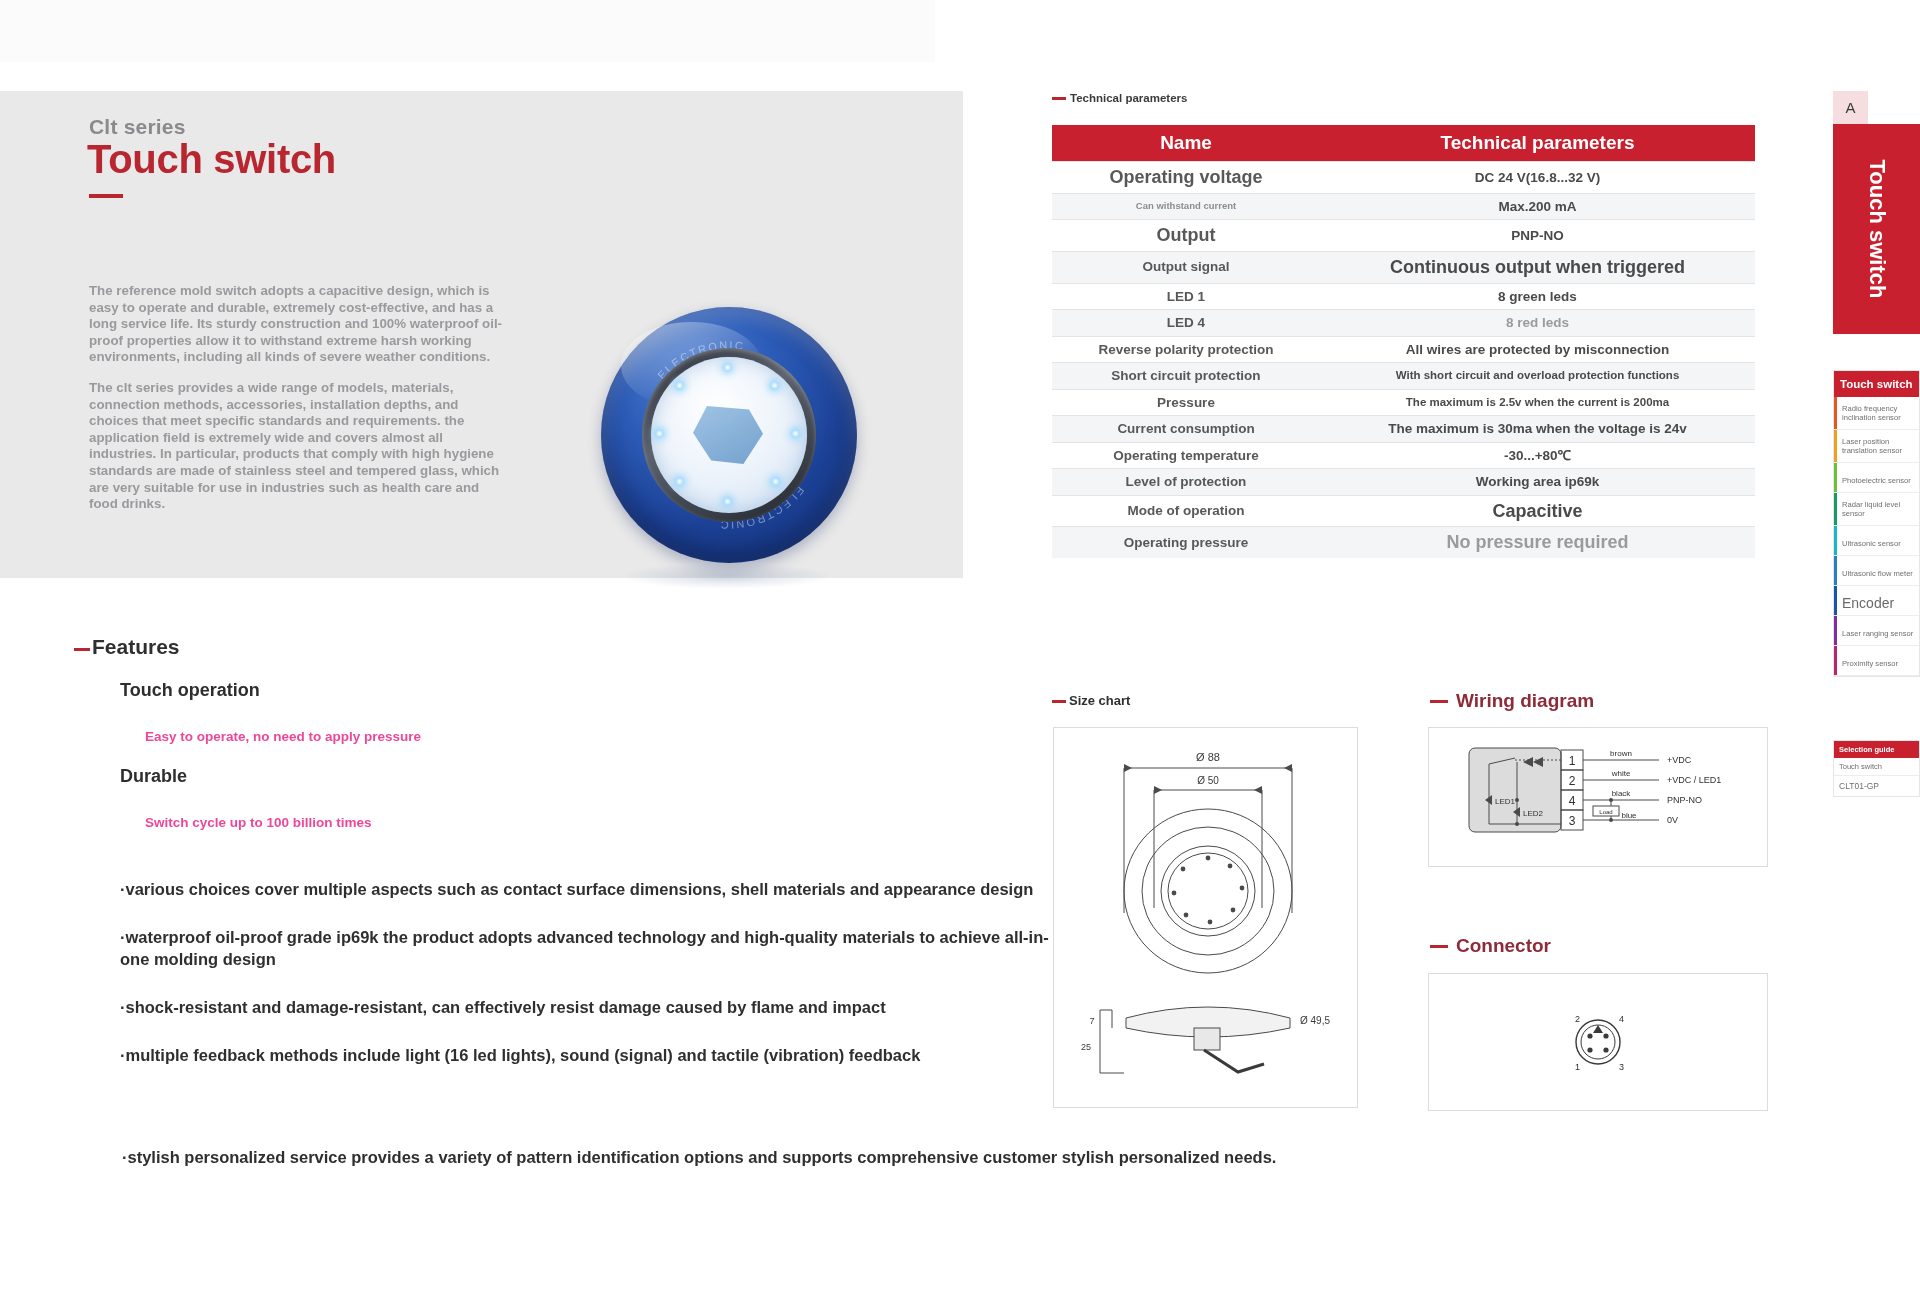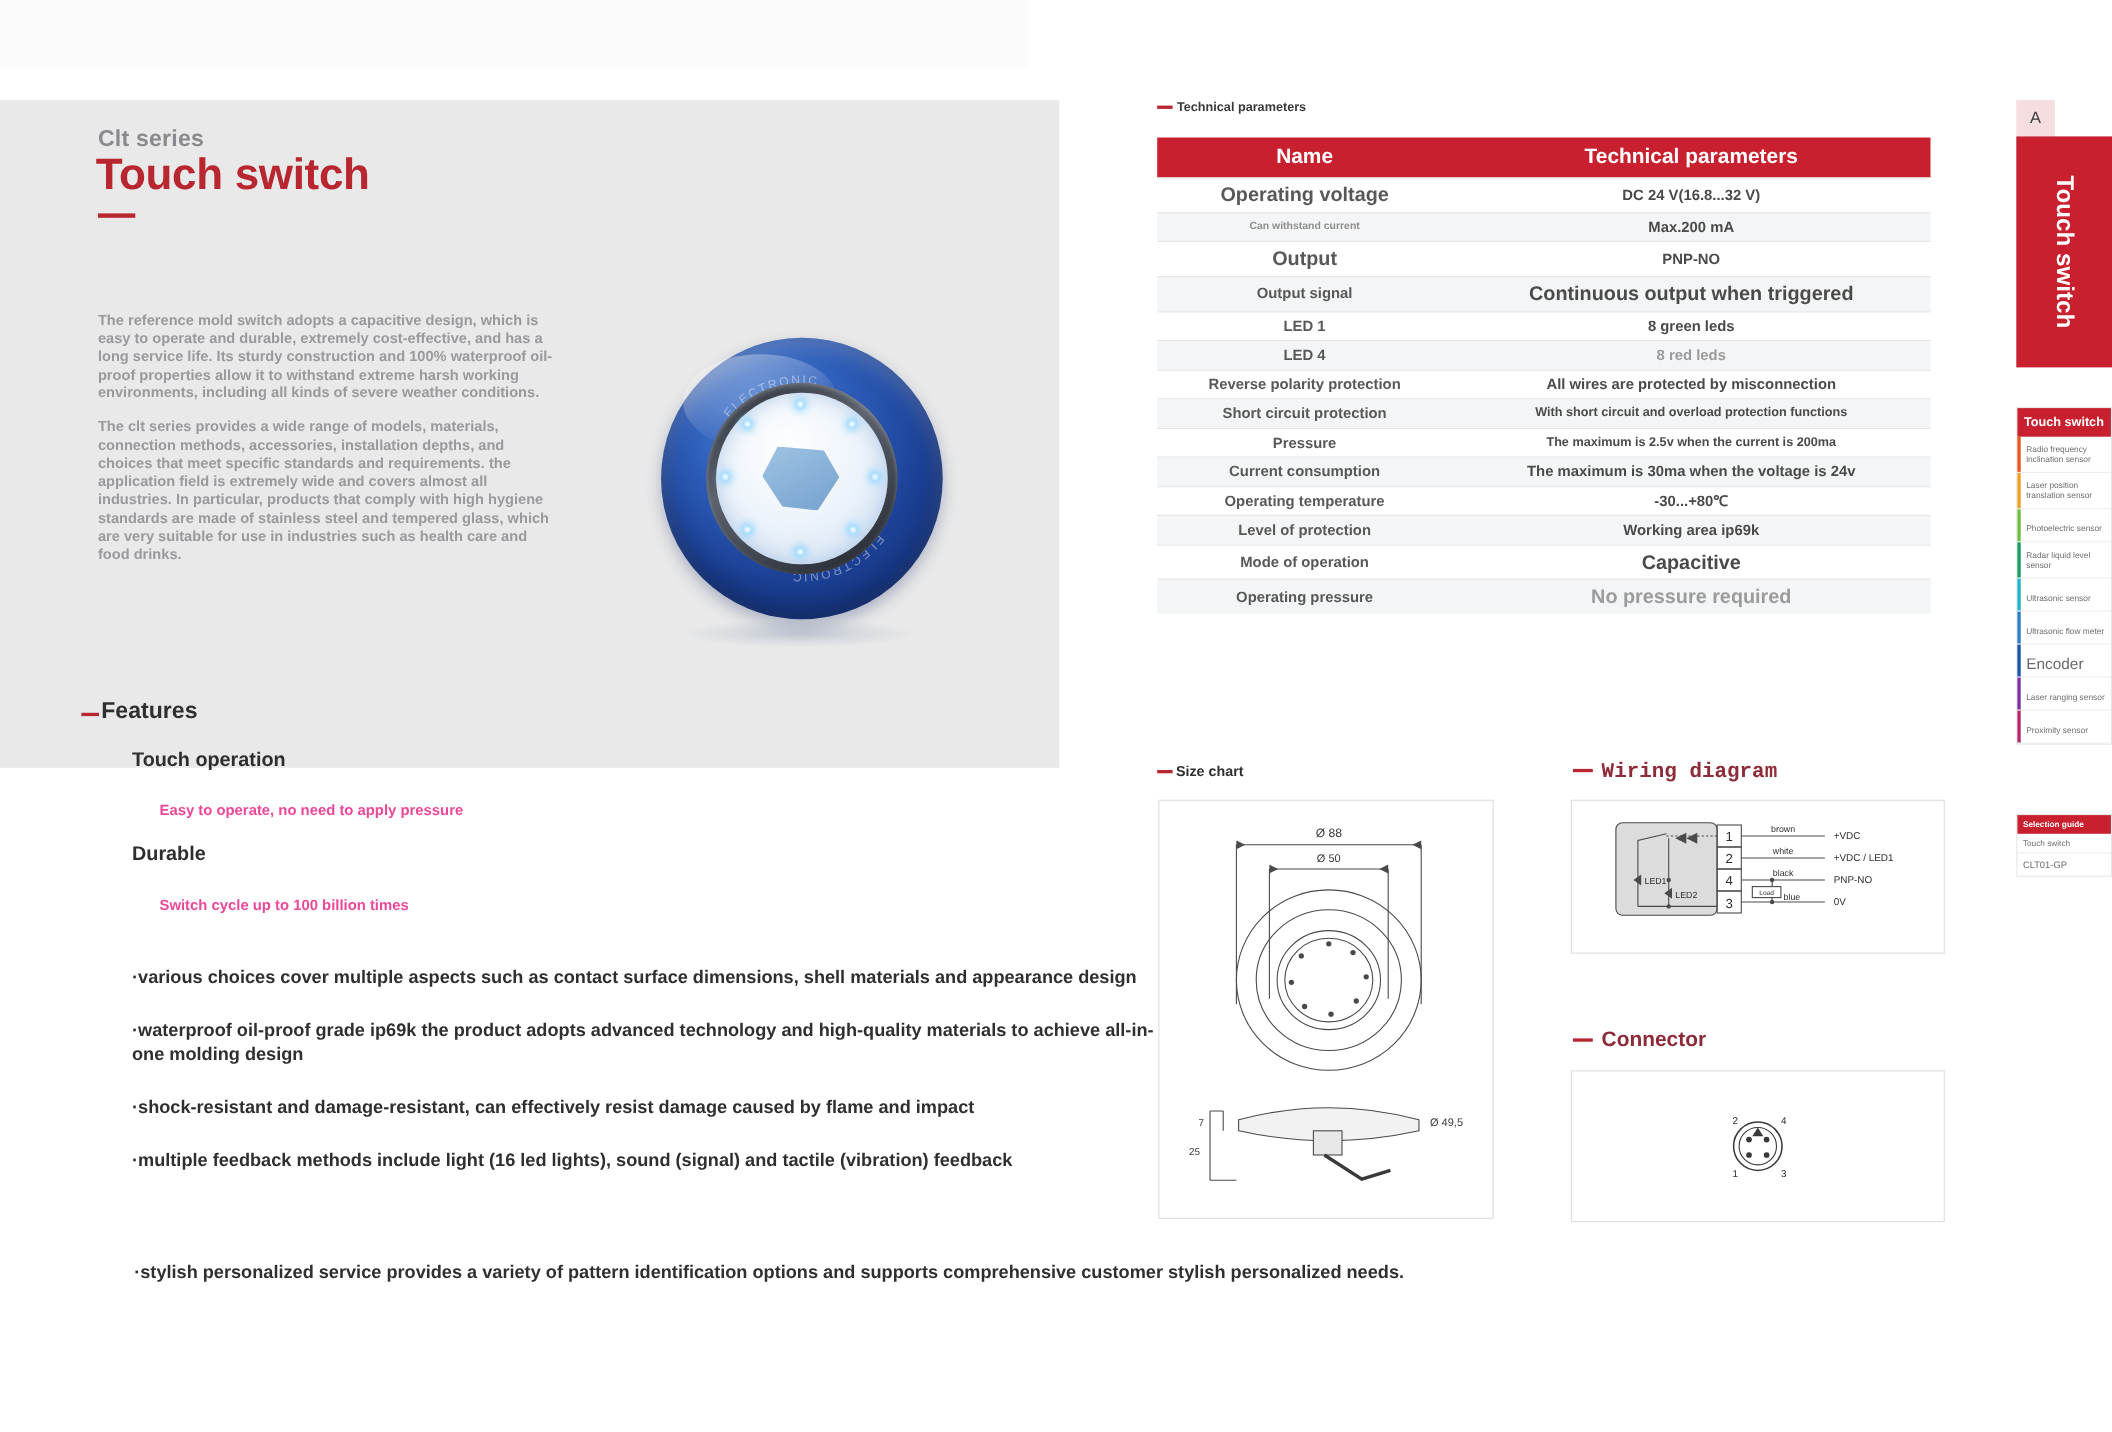--- a/index.html
+++ b/index.html
@@ -11,21 +11,21 @@
     color: #58595b;
   }
   .page { position: absolute; inset: 0; background: #fff; }
 
   
   .top-strip { position: absolute; left: 0; top: 0; width: 1920px; height: 62px; background: #fbfbfb; }
   .top-strip-white { position: absolute; left: 935px; top: 0; width: 985px; height: 62px; background:#fff; }
 
   
   .hero {
-    position: absolute; left: 0; top: 91px; width: 963px; height: 607px;
+    position: absolute; left: 0; top: 91px; width: 963px; height: 487px;
     background: #e9e9e9;
   }
   .hero-series {
     position: absolute; left: 89px; top: 24px;
     font-size: 21px; font-weight: bold; color: #8a8a8e; letter-spacing: .2px;
   }
   .hero-title {
     position: absolute; left: 87px; top: 46px;
     font-size: 40px; font-weight: bold; color: #b8262f; letter-spacing: -.3px;
   }
@@ -115,21 +115,21 @@
 
   .f-last { position: absolute; left: 122px; top: 1148px; width: 1420px;
             font-size: 16.5px; font-weight: bold; color: #2f2f2f; }
 
   
   .size-label { position: absolute; left: 1052px; top: 693px; font-size: 13px; font-weight: bold; color: #2f2f2f; }
   .size-label .dash { display:inline-block; width: 14px; height: 3px; background:#b8262f; vertical-align: middle; margin-right:3px; }
   .size-box { position: absolute; left: 1053px; top: 727px; width: 305px; height: 381px; border: 1px solid #dcdcdc; background: #fff; }
 
   
-  .wire-label { position: absolute; left: 1430px; top: 690px; font-size: 19px; font-weight: bold; color: #8e2b38; font-family: Liberation Mono, monospace; }
+  .wire-label { position: absolute; left: 1430px; top: 690px; font-size: 19px; font-weight: bold; color: #8e2b38; }
   .wire-label .dash { display:inline-block; width: 18px; height: 3px; background:#b8262f; vertical-align: middle; margin-right: 8px; }
   .wire-box { position: absolute; left: 1428px; top: 727px; width: 340px; height: 140px; border: 1px solid #dcdcdc; background: #fff; }
 
   .conn-label { position: absolute; left: 1430px; top: 935px; font-size: 19px; font-weight: bold; color: #8e2b38; }
   .conn-label .dash { display:inline-block; width: 18px; height: 3px; background:#b8262f; vertical-align: middle; margin-right: 8px; }
   .conn-box { position: absolute; left: 1428px; top: 973px; width: 340px; height: 138px; border: 1px solid #dcdcdc; background: #fff; }
 
   
   .side-a {
     position: absolute; left: 1833px; top: 91px; width: 35px; height: 33px;

